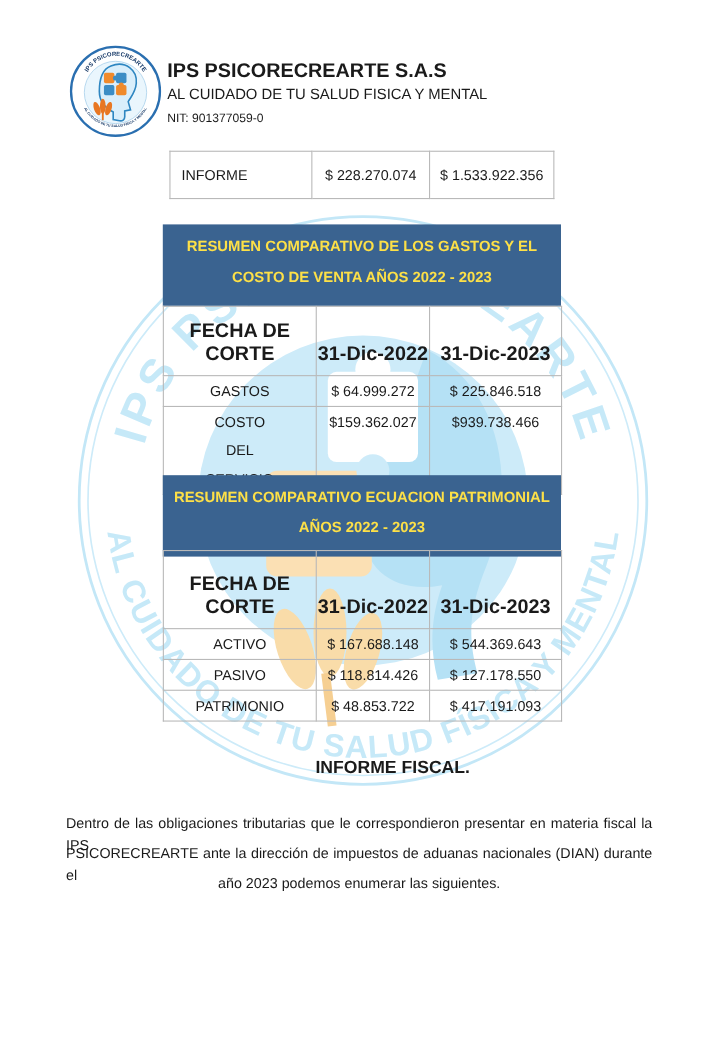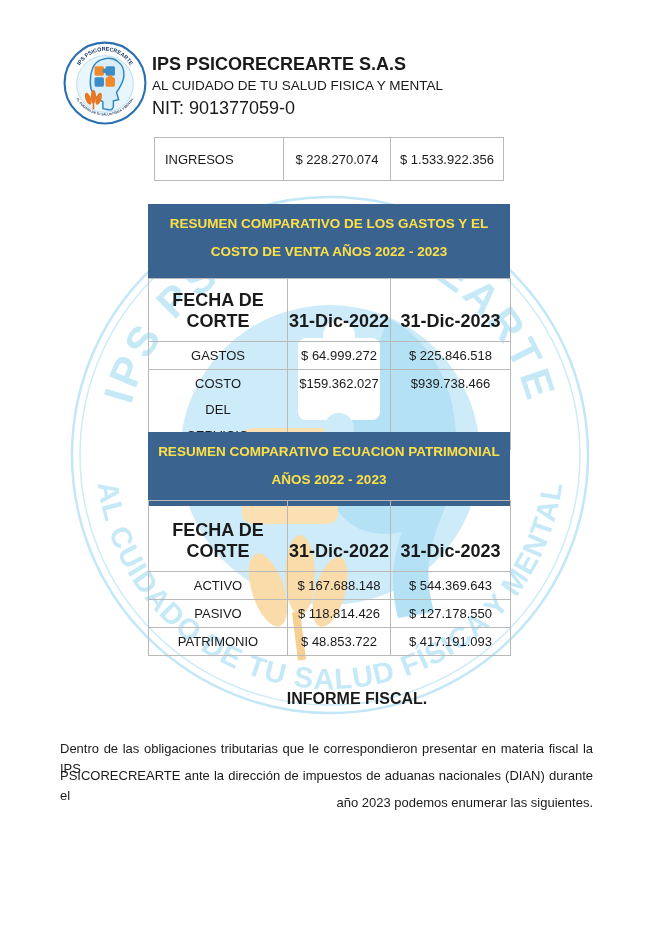--- a/index.html
+++ b/index.html
@@ -8,21 +8,21 @@
     background:#ffffff;overflow:hidden;
     font-family:"Liberation Sans","DejaVu Sans",sans-serif;color:#1a1a1a;
   }
   
   .watermark{position:absolute;left:0;top:0;width:650px;height:950px;z-index:0;pointer-events:none;}
   
   .logo{position:absolute;left:63px;top:41px;width:84px;height:84px;z-index:2;}
   .company-block{position:absolute;left:152px;top:53px;z-index:2;line-height:22px;}
   .company-name{font-size:18px;font-weight:bold;}
   .company-tagline{font-size:13.5px;}
-  .company-nit{font-size:18px;}
+  .company-nit{font-size:11px;}
   
   table{border-collapse:collapse;table-layout:fixed;background:transparent;}
   td,th{border:1px solid #b9b9b9;font-size:13px;font-weight:normal;text-align:center;
         padding:0;background:transparent;overflow:hidden;}
   .tbl{position:absolute;z-index:1;}
   .tbl-ingresos{left:154px;top:137px;width:349px;}
   .tbl-ingresos td{height:42px;}
   .td-label-left{text-align:left;padding-left:10px;}
   .band{position:absolute;left:148px;width:362px;height:74px;background:#3a6390;z-index:1;
         color:#fde047;font-weight:bold;font-size:13.5px;text-align:center;
@@ -36,21 +36,21 @@
   .tbl-patrimonial th.hdr{height:61px;}
   .row-std td{height:27px;margin-left:32px;}
   .row-tall td{height:51px;line-height:26px;vertical-align:top;padding-top:1px;}
   .row-tall td.wrapcell{padding-left:34px;padding-right:34px;}
   
   .informe-heading{position:absolute;left:0;top:690px;width:620px;text-align:center;
                    font-weight:bold;font-size:16px;z-index:1;padding-left:47px;}
   .paragraph{position:absolute;left:60px;top:739px;width:533px;z-index:1;font-size:13px;}
   .pline{height:27px;line-height:20px;text-align:justify;}
   .pline.jforce{text-align-last:justify;}
-  .pline.last{text-align:right;}
+  .pline.last{text-align:center;}
 </style>
 </head>
 <body>
 
 <div class="page">
 
   <svg class="watermark" viewBox="0 0 650 950" aria-hidden="true">
     <defs>
       <path id="wm-top-arc" d="M 125 455 A 205 205 0 1 1 535 455" fill="none"></path>
       <path id="wm-bottom-arc" d="M 96 455 A 234 234 0 1 0 564 455" fill="none"></path>
@@ -120,21 +120,21 @@
   </div>
 
   <table class="tbl tbl-ingresos">
     <colgroup>
         <col style="width:129px">
         <col style="width:107px">
         <col style="width:113px">
       </colgroup>
     <tbody>
         <tr>
-      <td class="td-label-left">INGRESOS</td>
+      <td class="td-label-left">INFORME</td>
       <td>$ 228.270.074</td>
       <td>$ 1.533.922.356</td>
     </tr>
   </tbody>
     </table>
 
   <div class="band band1">
     <div>RESUMEN COMPARATIVO DE LOS GASTOS Y EL</div>
     <div>COSTO DE VENTA AÑOS 2022 - 2023</div>
   </div>

